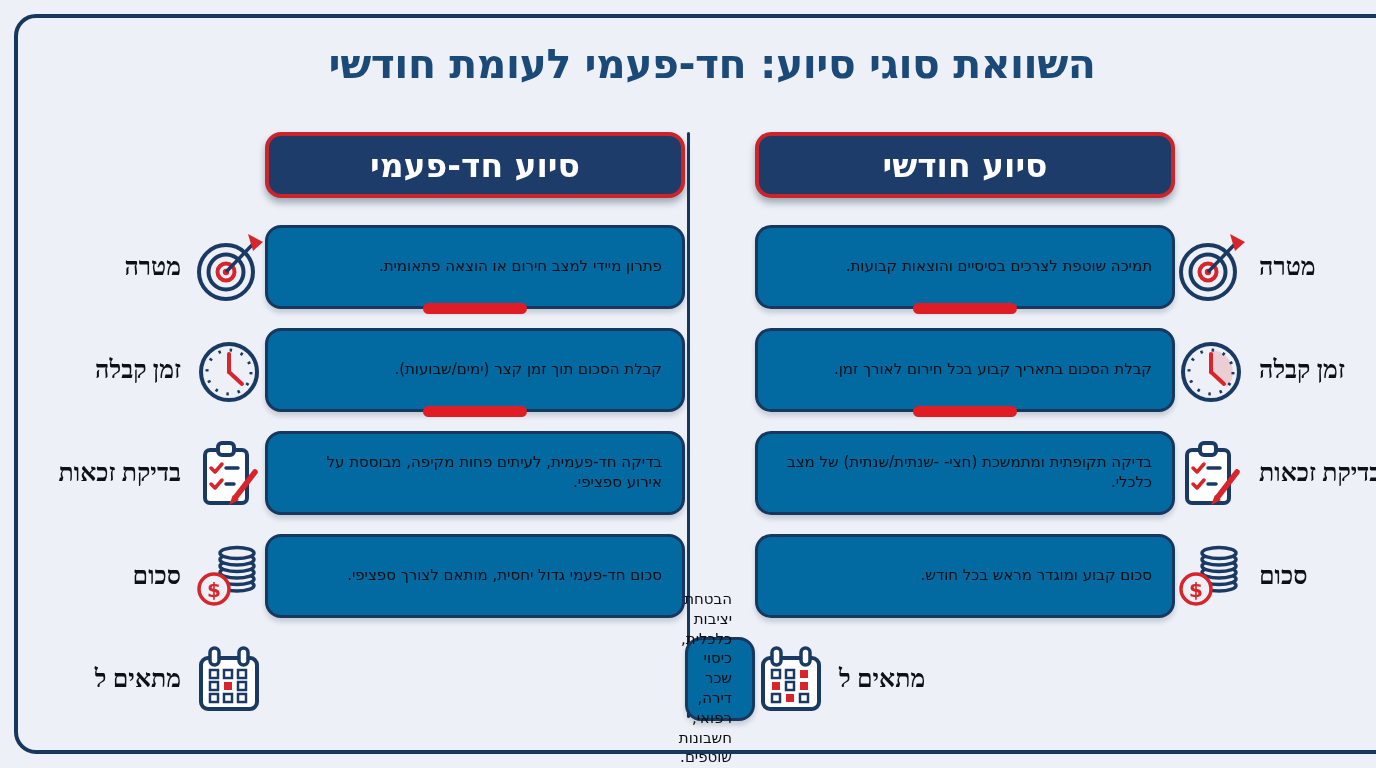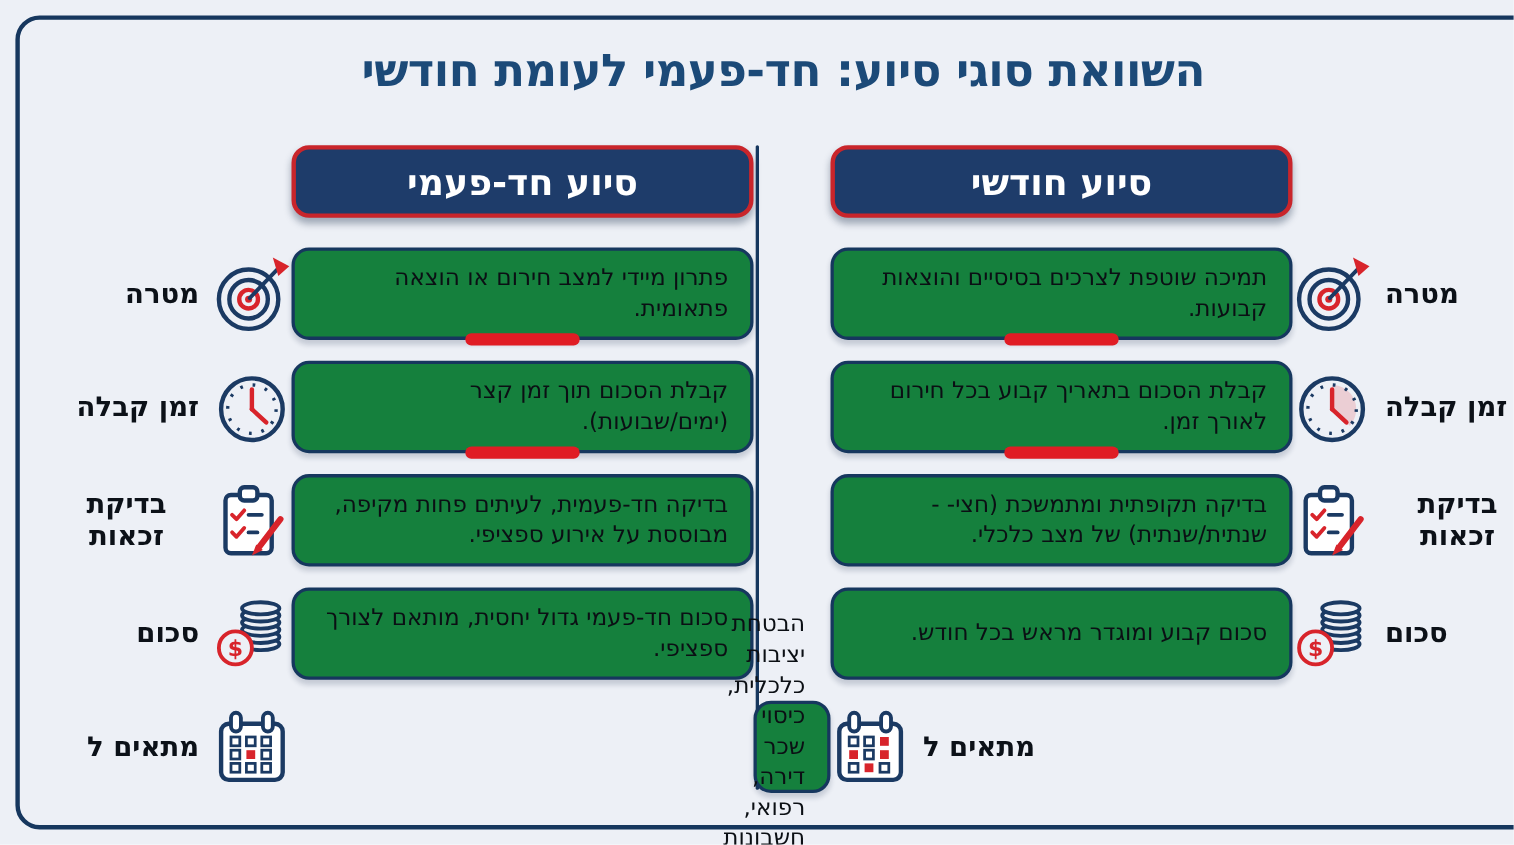--- a/index.html
+++ b/index.html
@@ -27,37 +27,37 @@
   }
   .header-row { margin-bottom:26px; height:66px; }
   .header-pill {
     height:58px; background:#1e3c6a; border:4px solid #c9252b; border-radius:16px;
     display:flex; align-items:center; justify-content:center; direction:rtl;
     color:#ffffff; font-size:33px; font-weight:bold;
     box-shadow:0 5px 7px rgba(20,40,70,.35);
   }
   .row { height:86px; margin-bottom:17px; }
   .box {
-    position:relative; height:78px; background:#15803d;
+    position:relative; height:78px; background:#0369a1;
     border:3px solid #16375e; border-radius:16px;
     display:flex; align-items:center; direction:rtl; text-align:right;
-    padding:0 20px; font-size:21px; color:#0b0f14; line-height:1.32;
+    padding:0 20px; font-size:15px; color:#0b0f14; line-height:1.32;
     box-shadow:0 4px 5px rgba(20,40,70,.18);
   }
   .box.marker::after {
     content:""; position:absolute; bottom:-8px; left:50%;
     transform:translateX(-50%);
     width:104px; height:11px; border-radius:6px; background:#e01c24;
   }
   .label-zone { display:flex; align-items:center; gap:12px; height:100%; }
   .label-zone.left  { justify-content:flex-end; padding-left:6px; }
   .label-zone.right { justify-content:flex-start; padding-right:2px; }
   .label {
     font-weight:bold; font-size:25px; color:#0c1118;
-    direction:rtl; text-align:center; line-height:1.15; max-width:132px;
+    direction:rtl; text-align:center; line-height:1.15; max-width:132px;font-family:Liberation Serif, serif;
   }
   .icon { width:72px; height:72px; flex:0 0 auto; }
   .divider {
     position:absolute; top:132px; left:687px; width:3px; height:586px;
     background:#16375e; border-radius:2px;
   }
 </style>
 </head>
 <body>
 

